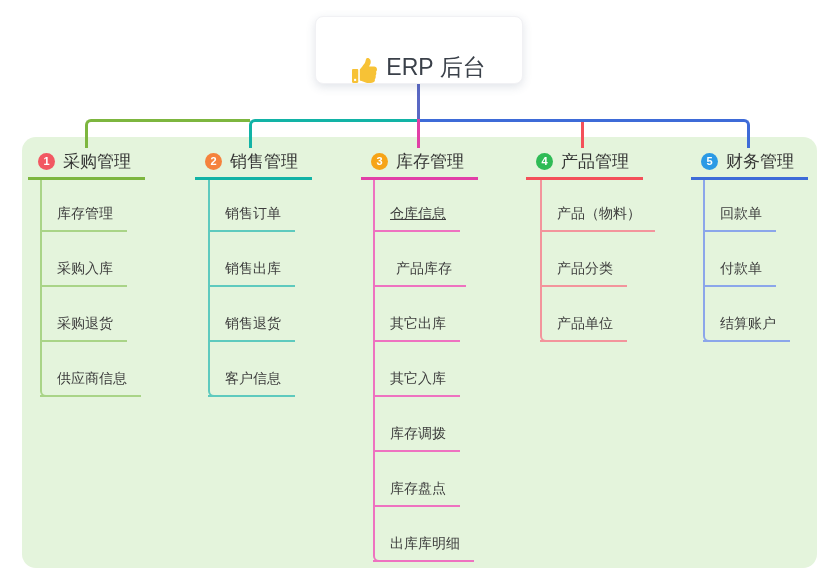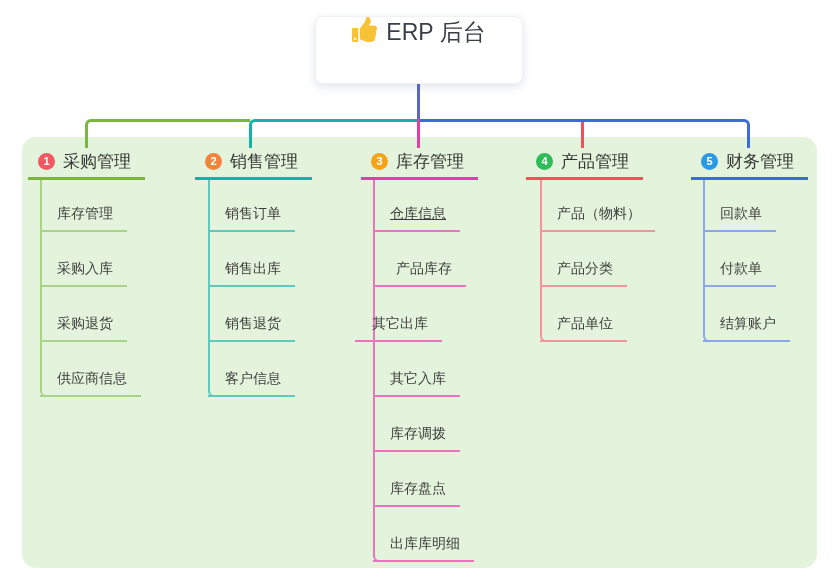--- a/index.html
+++ b/index.html
@@ -9,21 +9,21 @@
     font-family:"Liberation Sans","DejaVu Sans",sans-serif;
   }
   .panel{
     position:absolute;left:22px;top:137px;width:795px;height:431px;
     background:#e4f4dc;border-radius:14px;
   }
   .root-node{
     position:absolute;left:315px;top:16px;width:208px;height:68px;
     background:#ffffff;border:1px solid #f1f1f4;border-radius:8px;
     box-shadow:0 3px 10px rgba(70,90,120,.16);
-    display:flex;align-items:flex-start;justify-content:center;gap:9px;
+    display:flex;align-items:flex-end;justify-content:center;gap:9px;
     font-size:23px;color:#3a4049;font-weight:500;box-sizing:border-box;
     z-index:5;
   }
   .root-node svg{width:25px;height:25px;flex:0 0 auto;}
   .root-line{position:absolute;left:417px;top:83px;width:3px;height:38px;z-index:2;}
   .elbow{position:absolute;top:119px;height:29px;box-sizing:border-box;z-index:2;}
   #el1{left:85px;width:165px;border-top-left-radius:6px;}
   #el2{left:249px;width:170px;border-top-left-radius:6px;}
   #el5{left:418px;width:332px;border-top-right-radius:6px;}
   .dropline{position:absolute;width:3px;z-index:2;}
@@ -107,21 +107,21 @@
         <span class="badge" style="background: rgb(246, 164, 23);">3</span>
         <span>库存管理</span>
       </div>
       <div class="child-line" style="left: 373px; top: 178px; height: 384px; border-color: rgb(238, 114, 192);"></div>
       <div class="child-row" style="left: 373px; top: 194px; border-bottom-color: rgb(238, 114, 192); text-decoration: underline;">
         <span>仓库信息</span>
       </div>
       <div class="child-row" style="left: 373px; top: 249px; border-bottom-color: rgb(238, 114, 192); padding-left: 23px;">
         <span>产品库存</span>
       </div>
-      <div class="child-row" style="left: 355px; top: 304px; border-bottom-color: rgb(238, 114, 192); text-align: right;">
+      <div class="child-row" style="left: 373px; top: 304px; border-bottom-color: rgb(238, 114, 192); text-align: right;">
         <span>其它出库</span>
       </div>
       <div class="child-row" style="left: 373px; top: 359px; border-bottom-color: rgb(238, 114, 192);">
         <span>其它入库</span>
       </div>
       <div class="child-row" style="left: 373px; top: 414px; border-bottom-color: rgb(238, 114, 192);">
         <span>库存调拨</span>
       </div>
       <div class="child-row" style="left: 373px; top: 469px; border-bottom-color: rgb(238, 114, 192);">
         <span>库存盘点</span>

